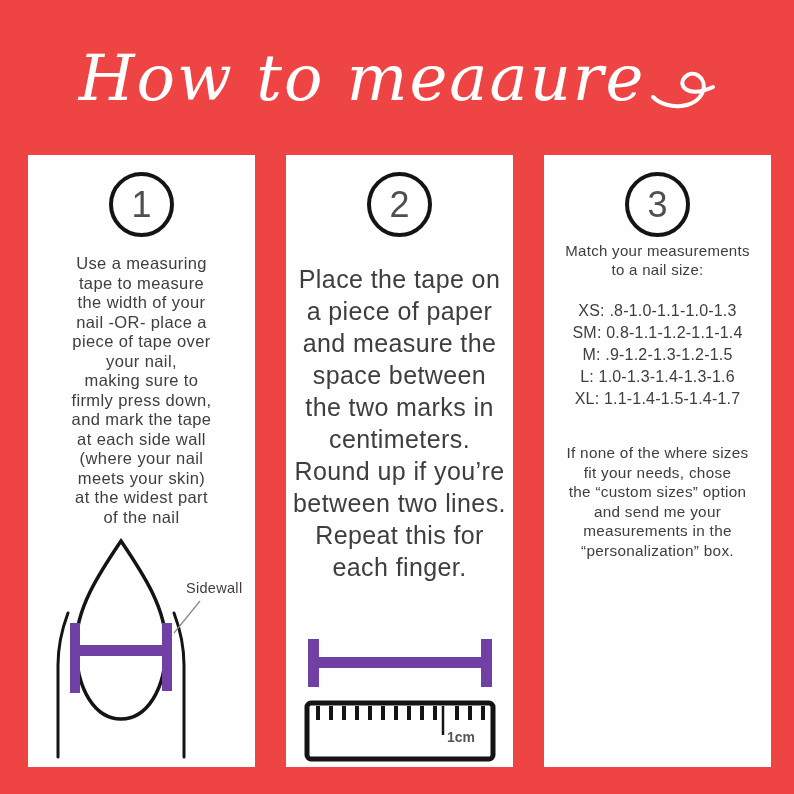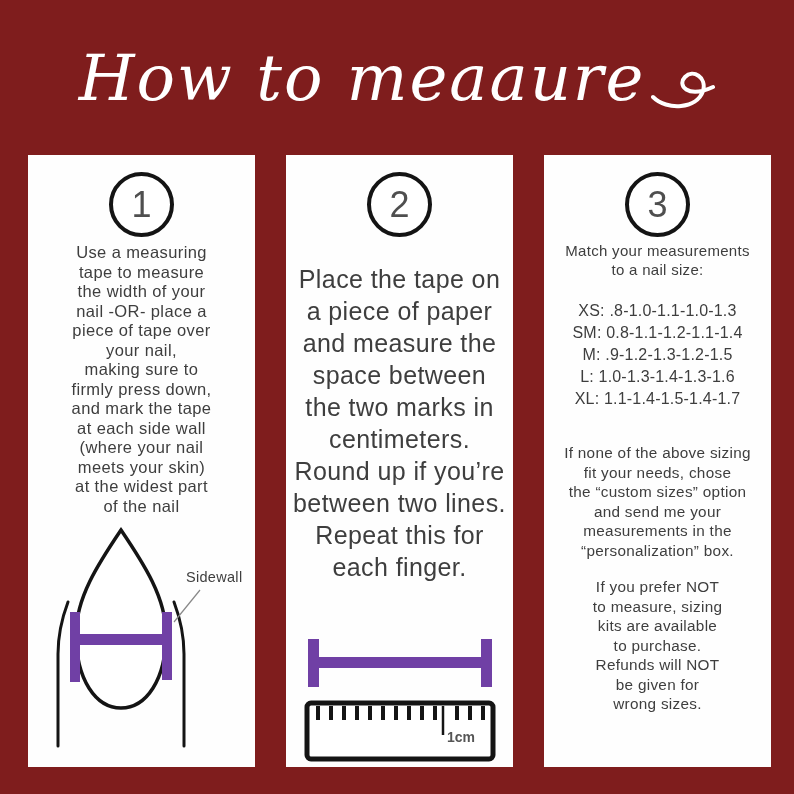--- a/index.html
+++ b/index.html
@@ -8,21 +8,21 @@
     width: 794px;
     height: 794px;
     background: #0e0216;
     font-family: "Liberation Sans", sans-serif;
     overflow: hidden;
   }
   .page {
     position: relative;
     width: 794px;
     height: 794px;
-    background: #7f1d1d;
+    background: #ef4444;
   }
   
   .title-wrap {
     position: absolute;
     top: 18px;
     left: 0;
     width: 794px;
     height: 120px;
     display: flex;
     align-items: center;
@@ -72,21 +72,21 @@
     color: #4f4f4f;
     line-height: 1;
   }
   .txt {
     color: #3e3e3e;
     white-space: pre-line;
     margin: 0 auto;
     text-align: center;
   }
   .t1 {
-    margin-top: 6px;
+    margin-top: 17px;
     font-size: 16.5px;
     line-height: 19.5px;
     letter-spacing: 0.4px;
   }
   .t2 {
     margin-top: 26px;
     font-size: 25px;
     line-height: 32px;
     letter-spacing: 0.4px;
   }
@@ -215,28 +215,21 @@
     <div class="circle">
       <span>3</span>
     </div>
     <p class="txt t3-head">Match your measurements
 to a nail size:</p>
     <p class="txt t3-sizes">XS: .8-1.0-1.1-1.0-1.3
 SM: 0.8-1.1-1.2-1.1-1.4
 M: .9-1.2-1.3-1.2-1.5
 L: 1.0-1.3-1.4-1.3-1.6
 XL: 1.1-1.4-1.5-1.4-1.7</p>
-    <p class="txt t3-para">If none of the above sizing
+    <p class="txt t3-para">If none of the where sizes
 fit your needs, chose
 the “custom sizes” option
 and send me your
 measurements in the
 “personalization” box.</p>
-    <p class="txt t3-para2">If you prefer NOT
-to measure, sizing
-kits are available
-to purchase.
-Refunds will NOT
-be given for
-wrong sizes.</p>
   </section>
 
 </div>
 
 </body></html>

